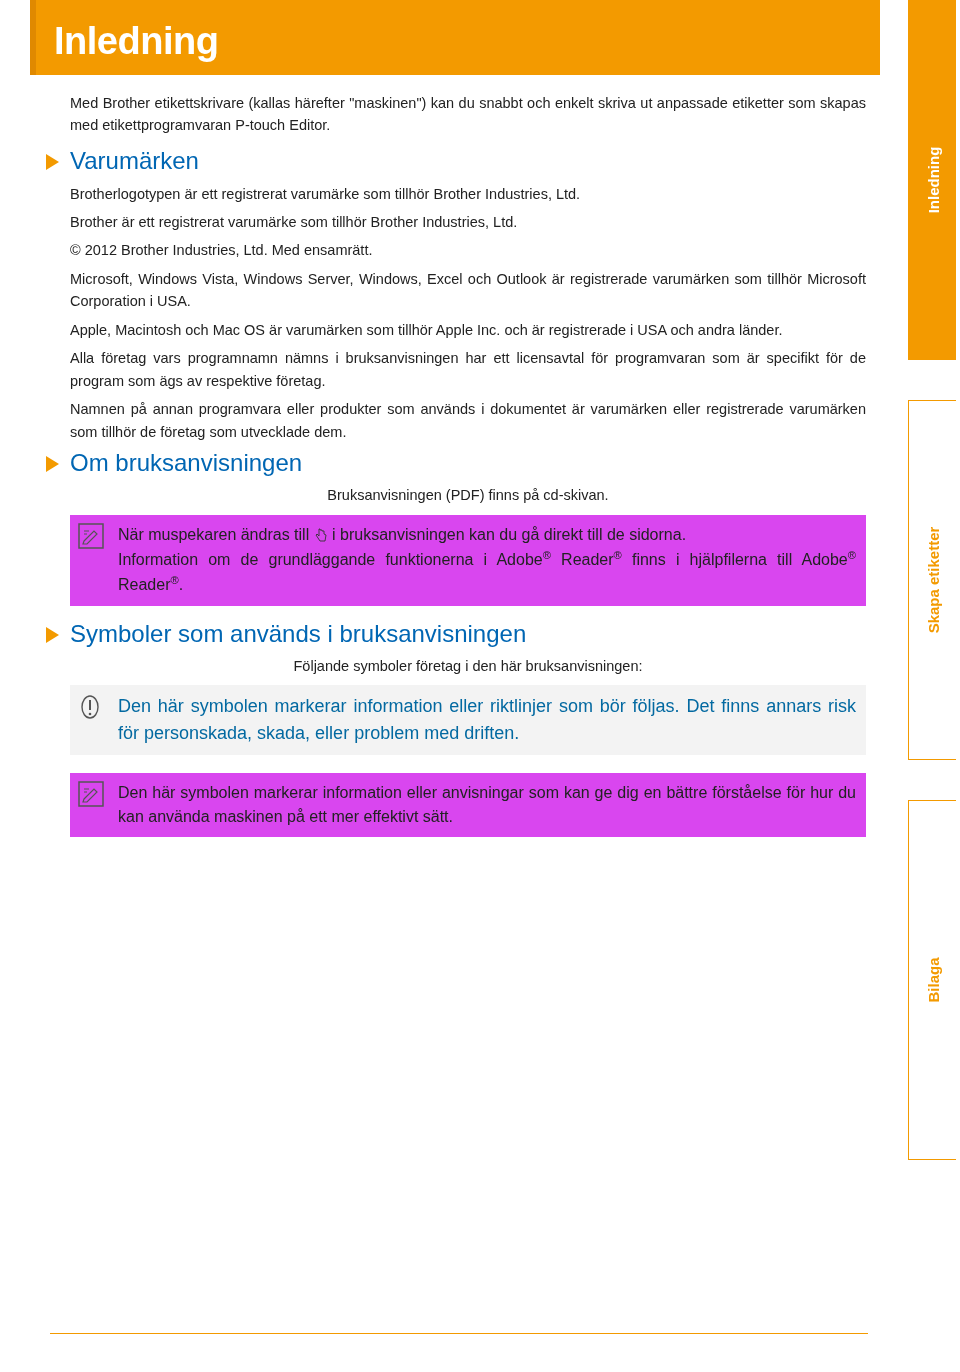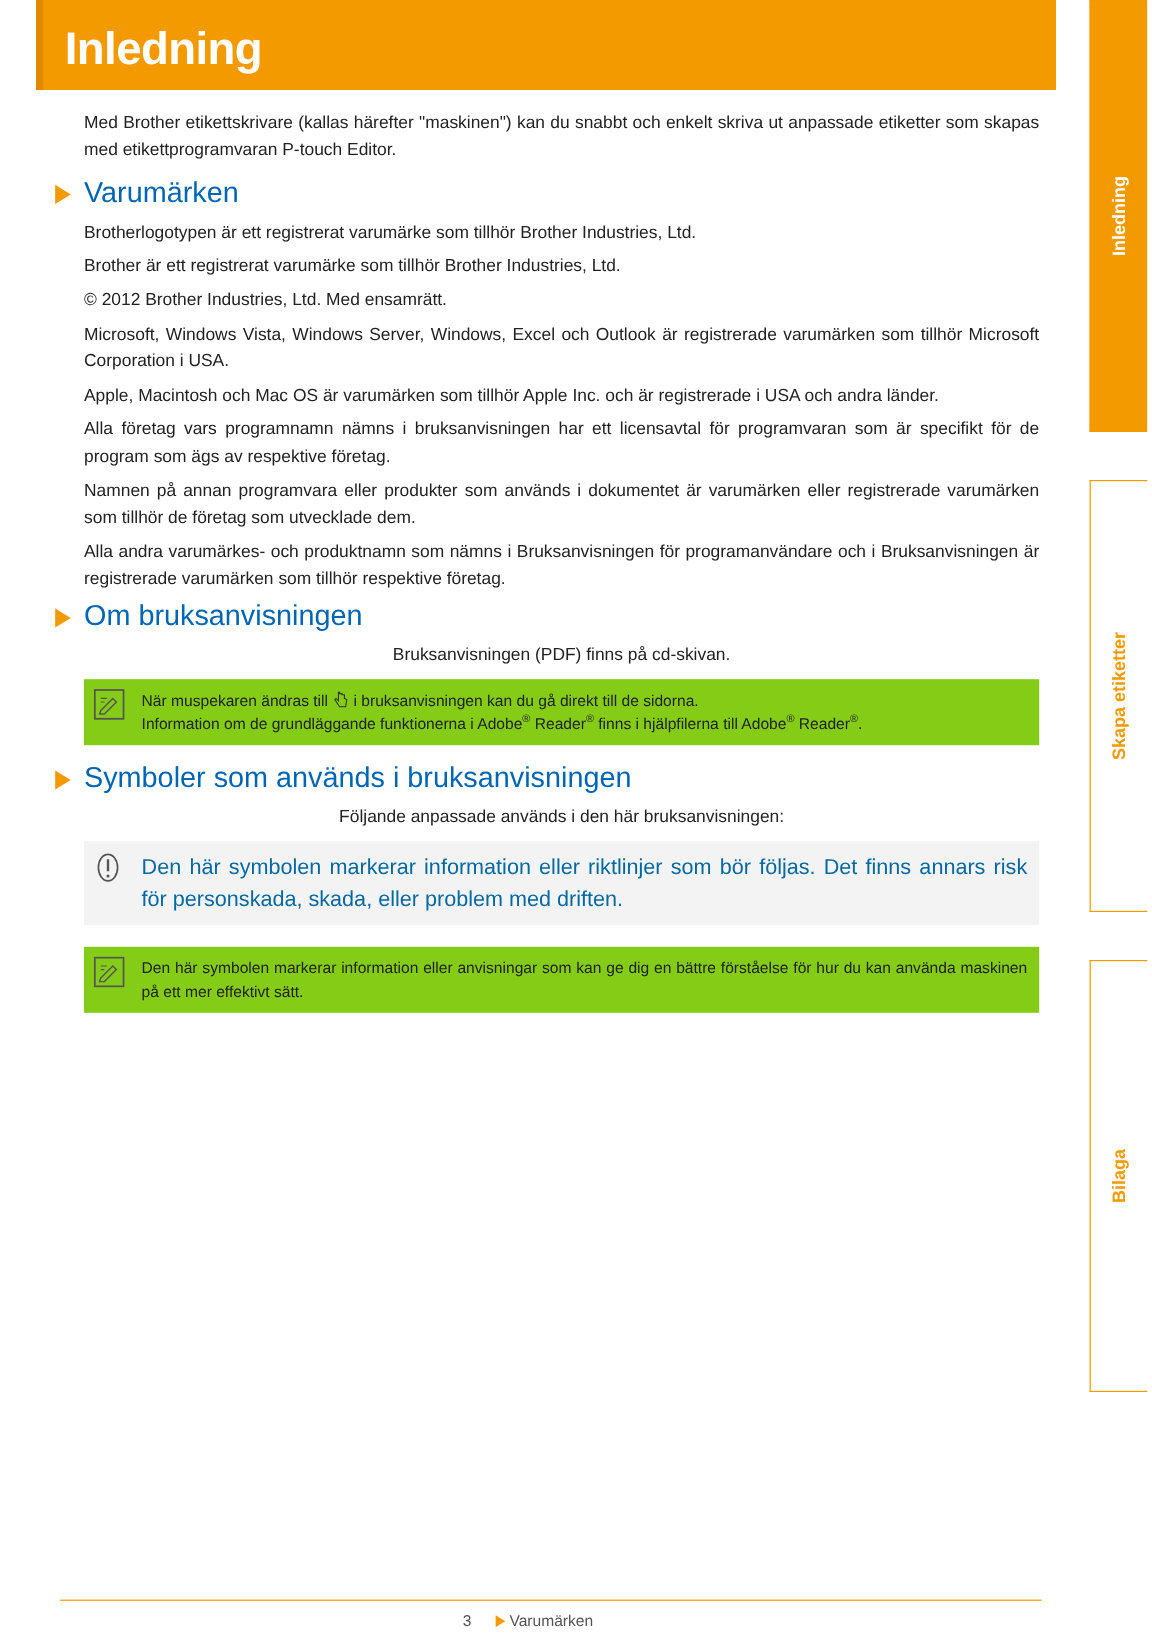--- a/index.html
+++ b/index.html
@@ -60,25 +60,25 @@
   .body-para + .body-para { margin-top: 6px; }
   .sub-text {
     font-size: 14.5px;
     color: #222;
     padding: 0 14px 0 40px;
     line-height: 1.5;
     margin: 6px 0;
     text-align: center;
   }
   .note-box {
-    background: #84cc16;
+    background: #d946ef;
     margin: 8px 14px 14px 40px;
     padding: 8px 10px 8px 48px;
     position: relative;
-    font-size: 13px;
+    font-size: 16px;
     color: #222;
     line-height: 1.5;
     text-align: justify;
   }
   .note-icon {
     position: absolute;
     left: 8px; top: 8px;
     width: 26px; height: 26px;
   }
   .warn-box {
@@ -155,42 +155,41 @@
     <p class="intro-text">Med Brother etikettskrivare (kallas härefter "maskinen") kan du snabbt och enkelt skriva ut anpassade etiketter som skapas med etikettprogramvaran P-touch Editor.</p>
 
     <h2 class="section-heading">Varumärken</h2>
     <p class="body-para">Brotherlogotypen är ett registrerat varumärke som tillhör Brother Industries, Ltd.</p>
     <p class="body-para">Brother är ett registrerat varumärke som tillhör Brother Industries, Ltd.</p>
     <p class="body-para">© 2012 Brother Industries, Ltd. Med ensamrätt.</p>
     <p class="body-para">Microsoft, Windows Vista, Windows Server, Windows, Excel och Outlook är registrerade varumärken som tillhör Microsoft Corporation i USA.</p>
     <p class="body-para">Apple, Macintosh och Mac OS är varumärken som tillhör Apple Inc. och är registrerade i USA och andra länder.</p>
     <p class="body-para">Alla företag vars programnamn nämns i bruksanvisningen har ett licensavtal för programvaran som är specifikt för de program som ägs av respektive företag.</p>
     <p class="body-para">Namnen på annan programvara eller produkter som används i dokumentet är varumärken eller registrerade varumärken som tillhör de företag som utvecklade dem.</p>
-    <p class="body-para">Alla andra varumärkes- och produktnamn som nämns i Bruksanvisningen för programanvändare och i Bruksanvisningen är registrerade varumärken som tillhör respektive företag.</p>
 
     <h2 class="section-heading">Om bruksanvisningen</h2>
     <p class="sub-text">Bruksanvisningen (PDF) finns på cd-skivan.</p>
 
     <div class="note-box">
       <svg class="note-icon" viewBox="0 0 26 26">
         <rect x="1" y="1" width="24" height="24" fill="none" stroke="#555" stroke-width="1.5"></rect>
         <path d="M6 18 L16 8 L19 11 L9 21 L5 21 Z" fill="none" stroke="#555" stroke-width="1.2"></path>
         <line x1="6" y1="8" x2="11" y2="8" stroke="#555" stroke-width="1"></line>
         <line x1="6" y1="11" x2="9" y2="11" stroke="#555" stroke-width="1"></line>
       </svg>
       <span>När muspekaren ändras till </span>
       <svg class="cursor-icon" viewBox="0 0 14 18">
         <path d="M5 2 L5 9 L3 7 L2 8 L6 14 L11 14 L12 8 L10 7 L10 4 L8 4 L8 3 L6 3 L6 2 Z" fill="none" stroke="#333" stroke-width="0.9"></path>
       </svg>
       <span> i bruksanvisningen kan du gå direkt till de sidorna.</span><br>
       <span>Information om de grundläggande funktionerna i Adobe</span><span class="sup">®</span><span> Reader</span><span class="sup">®</span><span> finns i hjälpfilerna till Adobe</span><span class="sup">®</span><span> Reader</span><span class="sup">®</span><span>.</span>
     </div>
 
     <h2 class="section-heading">Symboler som används i bruksanvisningen</h2>
-    <p class="sub-text">Följande anpassade används i den här bruksanvisningen:</p>
+    <p class="sub-text">Följande symboler företag i den här bruksanvisningen:</p>
 
     <div class="warn-box">
       <svg class="warn-icon" viewBox="0 0 20 24">
         <ellipse cx="10" cy="12" rx="8" ry="11" fill="none" stroke="#555" stroke-width="1.4"></ellipse>
         <line x1="10" y1="5" x2="10" y2="15" stroke="#555" stroke-width="2"></line>
         <circle cx="10" cy="19" r="1.3" fill="#555"></circle>
       </svg>
       <span>Den här symbolen markerar information eller riktlinjer som bör följas. Det finns annars risk för personskada, skada, eller problem med driften.</span>
     </div>
 
@@ -211,17 +210,13 @@
     </div>
     <div class="tab" style="top:400px; height:360px;">
       <span class="tab-label">Skapa etiketter</span>
     </div>
     <div class="tab" style="top:800px; height:360px;">
       <span class="tab-label">Bilaga</span>
     </div>
   </div>
 
   <div class="bottom-line"></div>
-  <div class="footer">
-    <span>3</span>
-    <span class="crumb"><span class="tri"></span><span>Varumärken</span></span>
-  </div>
 </div>
 
 </body></html>

